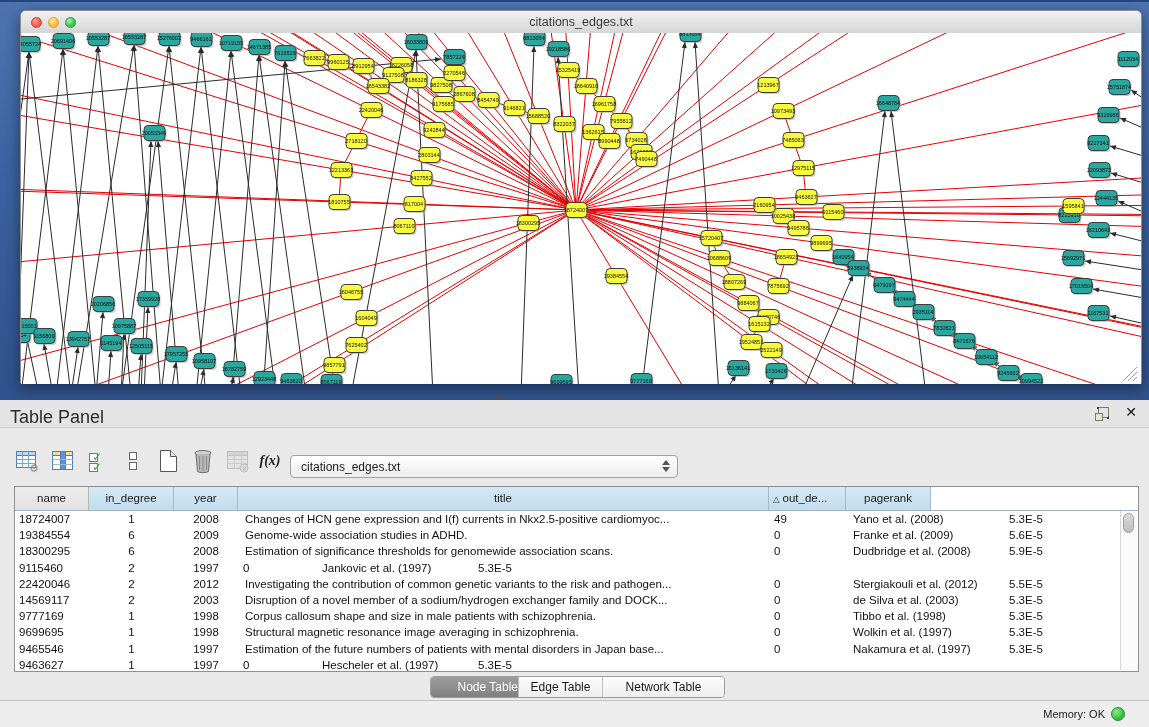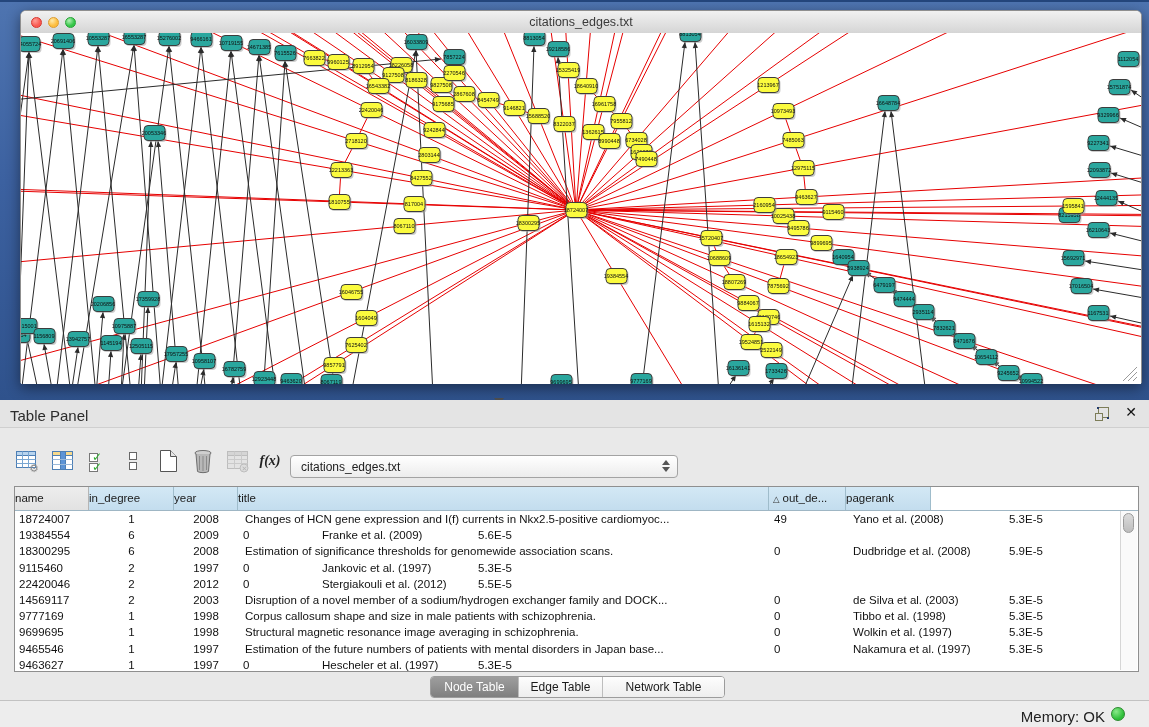--- a/index.html
+++ b/index.html
@@ -20,21 +20,21 @@
   .tl.red{left:10px;background:radial-gradient(circle at 35% 30%,#ff9d96,#f95a52 60%);border:1px solid #d8342c;}
   .tl.yellow{left:27px;background:radial-gradient(circle at 35% 30%,#ffe9a8,#fdbd3e 60%);border:1px solid #dc9c2e;}
   .tl.green{left:44px;background:radial-gradient(circle at 35% 30%,#b3f0b4,#35c649 60%);border:1px solid #24a334;}
   .canvas{position:absolute;left:0;top:22px;width:1120px;height:351px;display:block;background:#fff;}
   .split-grip{position:absolute;left:494px;top:396px;width:0;height:0;
     border-left:5px solid transparent;border-right:5px solid transparent;border-top:6px solid #4c4c4c;}
   
   .table-panel{position:absolute;left:0;top:400px;width:1149px;height:327px;background:#e9e9e9;}
   .panel-header{position:absolute;left:0;top:0;width:100%;height:28px;background:#e4e4e4;
     border-bottom:1px solid #cfcfcf;box-sizing:border-box;}
-  .panel-title{position:absolute;left:10px;top:7px;font-size:15px;color:#2c2c2c;}
+  .panel-title{position:absolute;left:10px;top:7px;font-size:18px;color:#2c2c2c;}
   .float-ico{position:absolute;right:40px;top:7px;width:14px;height:14px;}
   .float-ico .big{position:absolute;right:0;top:0;width:9px;height:9px;border:1px solid #7d7d58;}
   .float-ico .small{position:absolute;left:0;bottom:0;width:6px;height:6px;border:1px solid #7d7d58;background:#e4e4e4;}
   .float-ico .dot{position:absolute;width:2px;height:2px;background:#233a6b;}
   .close-ico{position:absolute;right:12px;top:4px;font-size:14px;font-weight:bold;color:#111;}
   
   .toolbar{position:absolute;left:14px;top:44px;height:34px;display:flex;align-items:center;}
   .tbtn{width:28px;height:28px;margin-right:7px;display:flex;align-items:center;justify-content:center;}
   .fx{font-family:"Liberation Serif","DejaVu Serif",serif;font-style:italic;font-weight:bold;
     font-size:14px;color:#222;margin-right:6px;}
@@ -43,46 +43,46 @@
   .combo-text{position:absolute;left:10px;top:4px;font-size:12px;color:#1c1c1c;}
   .combo-arrows{position:absolute;right:7px;top:4px;display:flex;flex-direction:column;align-items:center;}
   .arr-up{width:0;height:0;border-left:4px solid transparent;border-right:4px solid transparent;
     border-bottom:5px solid #555;margin-bottom:2px;}
   .arr-dn{width:0;height:0;border-left:4px solid transparent;border-right:4px solid transparent;
     border-top:5px solid #555;}
   
   .grid{position:absolute;left:14px;top:86px;width:1125px;height:186px;background:#fff;
     border:1px solid #8f8f8f;box-sizing:border-box;overflow:hidden;}
   .ghead{display:flex;height:23px;border-bottom:1px solid #9fb6c4;}
-  .hc{height:23px;line-height:23px;font-size:11.5px;color:#1a1a1a;
+  .hc{height:23px;line-height:23px;text-align:center;font-size:11.5px;color:#1a1a1a;
     background:linear-gradient(#d3e8f5,#c3ddee);border-right:1px solid #9fbccb;box-sizing:border-box;
     overflow:hidden;white-space:nowrap;}
   .hc.gray{background:linear-gradient(#ededed,#e2e2e2);border-right:1px solid #b5b5b5;}
   .hc .tri{font-size:8.5px;margin-right:3px;color:#333;}
   .c0{width:74px}.c1{width:85px}.c2{width:64px}.c3{width:531px}.c4{width:77px}.c5{width:155px}.c6{width:85px}
   .tr{display:flex;height:16.2px;line-height:16.2px;}
   .td{font-size:11.5px;color:#111;overflow:hidden;white-space:nowrap;box-sizing:border-box;}
   .td.c0{padding-left:4px}.td.c1,.td.c2{text-align:center}.td.c3{padding-left:7px}
   .td.c4{padding-left:5px}.td.c5{padding-left:7px}.td.c6{padding-left:8px}
   .vscroll{position:absolute;right:1px;top:24px;bottom:1px;width:16px;background:#fafafa;
     border-left:1px solid #d6d6d6;}
   .vthumb{position:absolute;left:2px;top:2px;width:11px;height:20px;border-radius:6px;
     background:linear-gradient(#dcdcdc,#bdbdbd);border:1px solid #9a9a9a;box-sizing:border-box;}
   
   .tabs{position:absolute;left:430px;top:276px;height:20px;display:flex;
     border:1px solid #9c9c9c;border-radius:4px;overflow:hidden;background:#fff;}
   .tab{height:20px;line-height:20px;text-align:center;font-size:12px;color:#1a1a1a;
     background:linear-gradient(#fdfdfd,#eeeeee);border-right:1px solid #bdbdbd;box-sizing:border-box;}
   .tab:last-child{border-right:none;}
-  .tab.active{background:linear-gradient(#9e9e9e,#7f7f7f);color:#fff;}
+  .tab.active{background:linear-gradient(#9e9e9e,#7f7f7f);color:#fff;text-align:right;}
   .t0{width:88px}.t1{width:84px}.t2{width:121px}
   
   .statusbar{position:absolute;left:0;bottom:0;width:100%;height:27px;background:#ededed;
     border-top:1px solid #c2c2c2;box-sizing:border-box;}
-  .mem-label{position:absolute;right:44px;top:7px;font-size:15px;color:#222;text-align:center;}
+  .mem-label{position:absolute;right:44px;top:7px;font-size:11px;color:#222;text-align:center;}
   .mem-dot{position:absolute;right:24px;top:6px;width:14px;height:14px;border-radius:50%;
     background:radial-gradient(circle at 35% 30%,#8ae98a,#2fbf3a 65%);border:1px solid #2a8a2e;box-sizing:border-box;}
 </style>
 </head>
 <body>
 
 <div class="desktop">
   <div class="net-window">
     <div class="titlebar">
       <span class="tl red"></span>
@@ -1366,20 +1366,21 @@
           <div class="td c2">2008</div>
           <div class="td c3">Changes of HCN gene expression and I(f) currents in Nkx2.5-positive cardiomyoc...</div>
           <div class="td c4">49</div>
           <div class="td c5">Yano et al. (2008)</div>
           <div class="td c6">5.3E-5</div>
         </div>
         <div class="tr">
           <div class="td c0">19384554</div>
           <div class="td c1">6</div>
           <div class="td c2">2009</div>
+          <div class="td c3">Genome-wide association studies in ADHD.</div>
           <div class="td c4">0</div>
           <div class="td c5">Franke et al. (2009)</div>
           <div class="td c6">5.6E-5</div>
         </div>
         <div class="tr">
           <div class="td c0">18300295</div>
           <div class="td c1">6</div>
           <div class="td c2">2008</div>
           <div class="td c3">Estimation of significance thresholds for genomewide association scans.</div>
           <div class="td c4">0</div>
@@ -1391,20 +1392,21 @@
           <div class="td c1">2</div>
           <div class="td c2">1997</div>
           <div class="td c4">0</div>
           <div class="td c5">Jankovic et al. (1997)</div>
           <div class="td c6">5.3E-5</div>
         </div>
         <div class="tr">
           <div class="td c0">22420046</div>
           <div class="td c1">2</div>
           <div class="td c2">2012</div>
+          <div class="td c3">Investigating the contribution of common genetic variants to the risk and pathogen...</div>
           <div class="td c4">0</div>
           <div class="td c5">Stergiakouli et al. (2012)</div>
           <div class="td c6">5.5E-5</div>
         </div>
         <div class="tr">
           <div class="td c0">14569117</div>
           <div class="td c1">2</div>
           <div class="td c2">2003</div>
           <div class="td c3">Disruption of a novel member of a sodium/hydrogen exchanger family and DOCK...</div>
           <div class="td c4">0</div>

